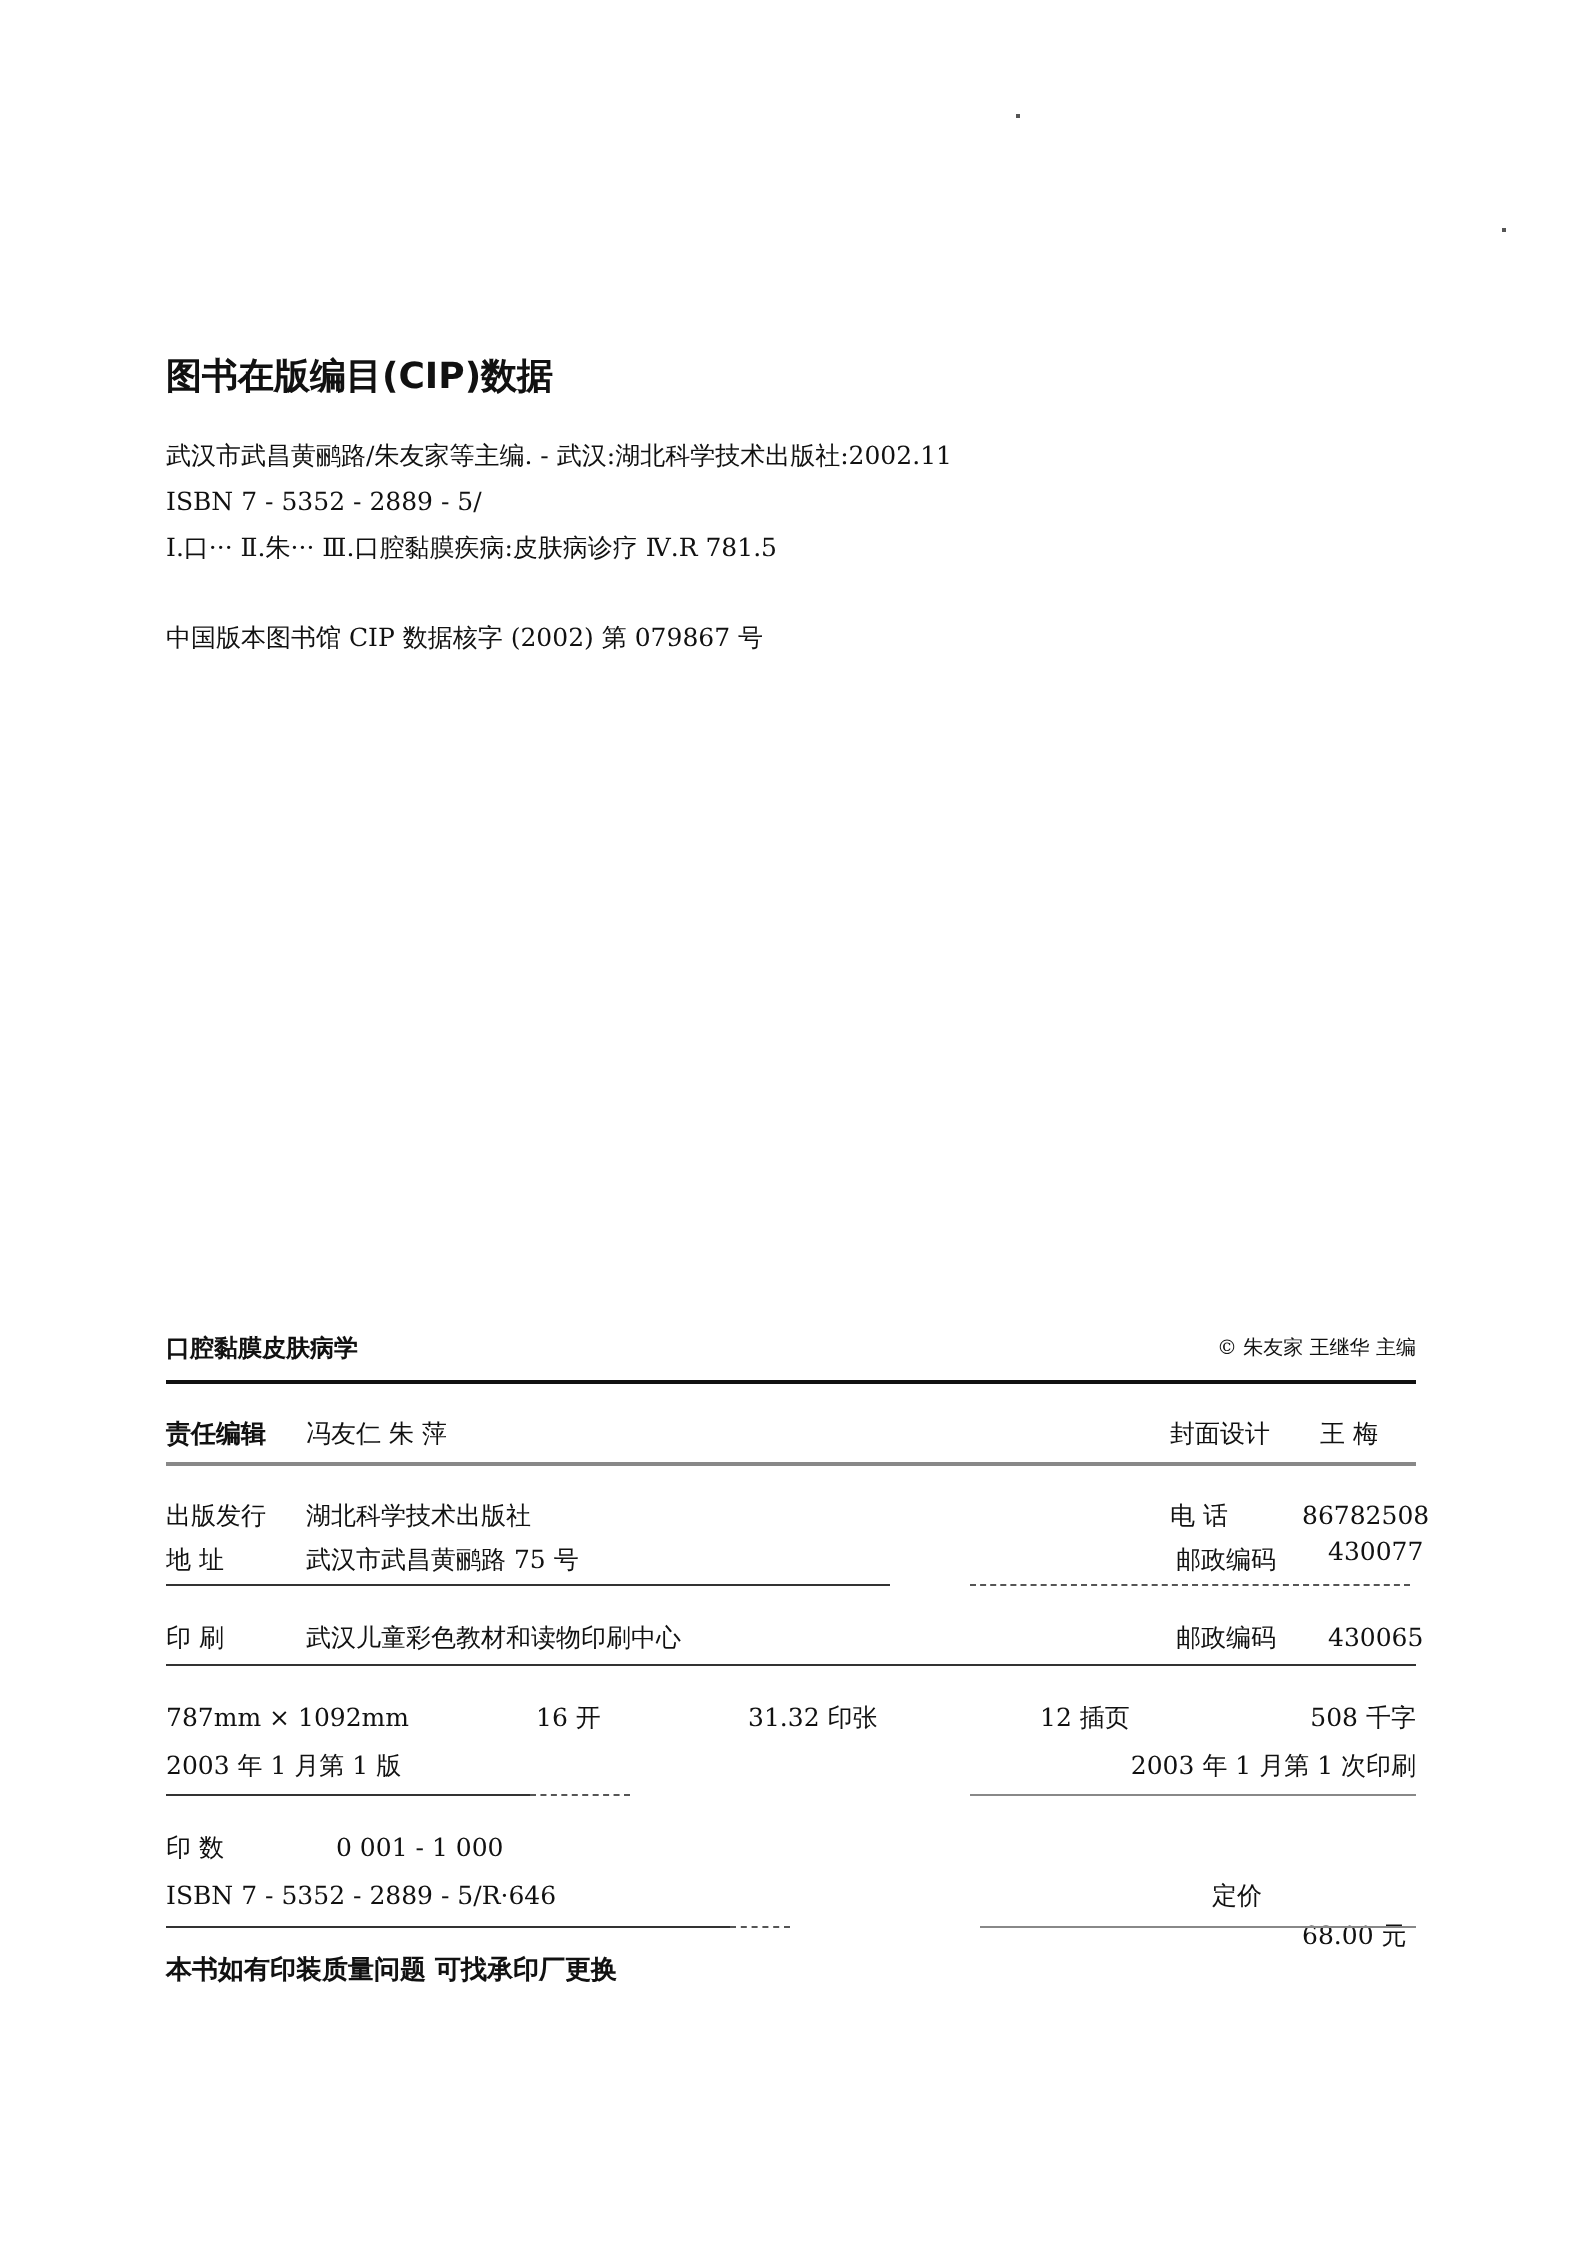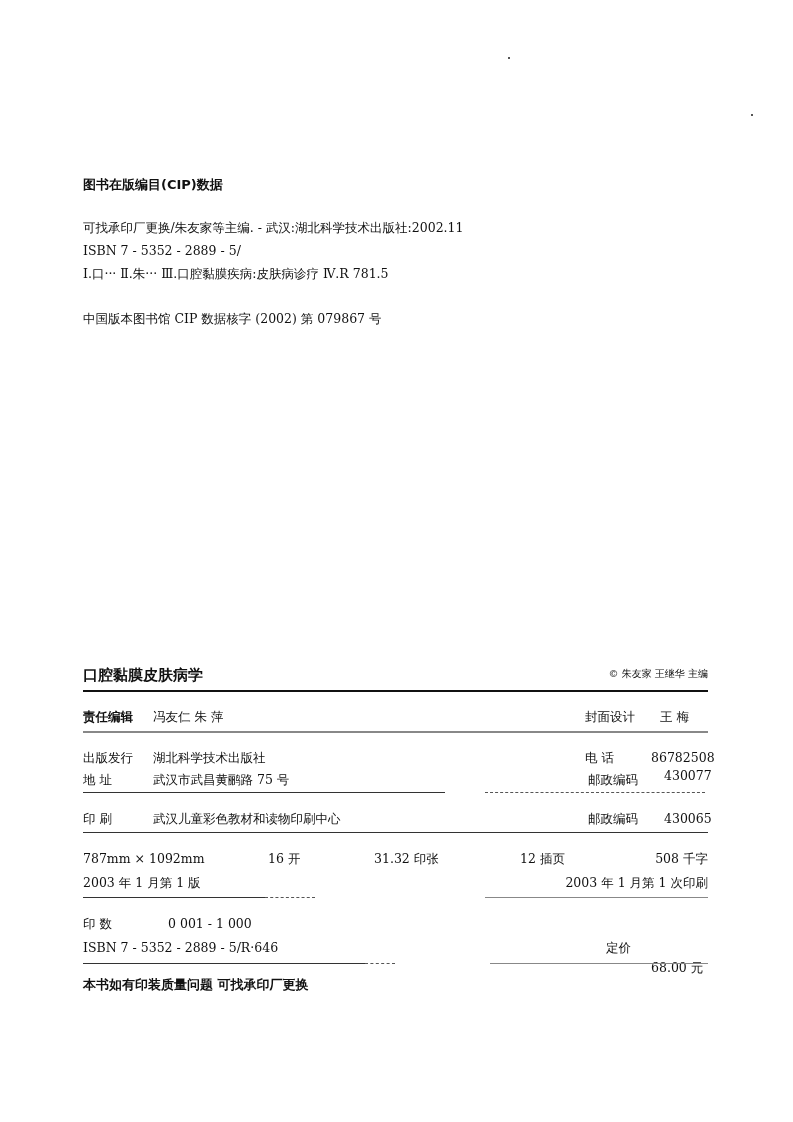--- a/index.html
+++ b/index.html
@@ -1,38 +1,38 @@
 <!DOCTYPE html>
 <html><head>
 <meta charset="utf-8">
 <style>
   html, body { margin:0; padding:0; background:#ffffff; }
   body { width:793px; height:1122px; position:relative; overflow:hidden;
          font-family:"DejaVu Serif","Liberation Serif",serif; color:#111; }
   .abs { position:absolute; white-space:nowrap; }
-  .cip-title { left:83px; top:176px; font-size:13px; font-weight:bold; font-family:"DejaVu Sans","Liberation Sans",sans-serif; }
+  .cip-title { left:83px; top:176px; font-size:18px; font-weight:bold; font-family:"DejaVu Sans","Liberation Sans",sans-serif; }
   .cip-line { left:83px; font-size:12.5px; }
-  .sec-title { left:83px; top:666px; font-size:15px; font-weight:bold; font-family:"DejaVu Sans","Liberation Sans",sans-serif; }
+  .sec-title { left:83px; top:666px; font-size:12px; font-weight:bold; font-family:"DejaVu Sans","Liberation Sans",sans-serif; }
   .row { font-size:12.5px; }
   .right { text-align:right; }
   .rule { position:absolute; height:0; border-top:1px solid #333; }
   .rule.thick { border-top:2px solid #111; }
   .rule.gray { border-top:2px solid #888; }
   .rule.dotted { border-top:1px dashed #555; }
   .dot { position:absolute; width:2px; height:2px; background:#555; }
   .footer-note { left:83px; top:976px; font-size:13px; font-weight:bold; font-family:"DejaVu Sans","Liberation Sans",sans-serif; }
 </style>
 </head>
 <body>
 
 <div class="dot" style="left:508px; top:57px;"></div>
 <div class="dot" style="left:751px; top:114px;"></div>
 
 <div class="abs cip-title">图书在版编目(CIP)数据</div>
-<div class="abs cip-line" style="top:220px;">可找承印厂更换/朱友家等主编. - 武汉:湖北科学技术出版社:2002.11</div>
+<div class="abs cip-line" style="top:220px;">武汉市武昌黄鹂路/朱友家等主编. - 武汉:湖北科学技术出版社:2002.11</div>
 <div class="abs cip-line" style="top:243px;">ISBN  7 - 5352 - 2889 - 5/</div>
 <div class="abs cip-line" style="top:266px;">Ⅰ.口···   Ⅱ.朱···   Ⅲ.口腔黏膜疾病:皮肤病诊疗   Ⅳ.R 781.5</div>
 <div class="abs cip-line" style="top:311px;">中国版本图书馆 CIP 数据核字 (2002) 第 079867 号</div>
 
 <div class="abs sec-title">口腔黏膜皮肤病学</div>
 <div class="abs row right" style="right:85px; top:667px; font-size:10px;">©  朱友家  王继华  主编</div>
 <div class="rule thick" style="left:83px; width:625px; top:690px;"></div>
 
 <div class="abs row" style="left:83px; top:709px; font-weight:bold;">责任编辑</div>
 <div class="abs row" style="left:153px; top:709px;">冯友仁  朱  萍</div>

